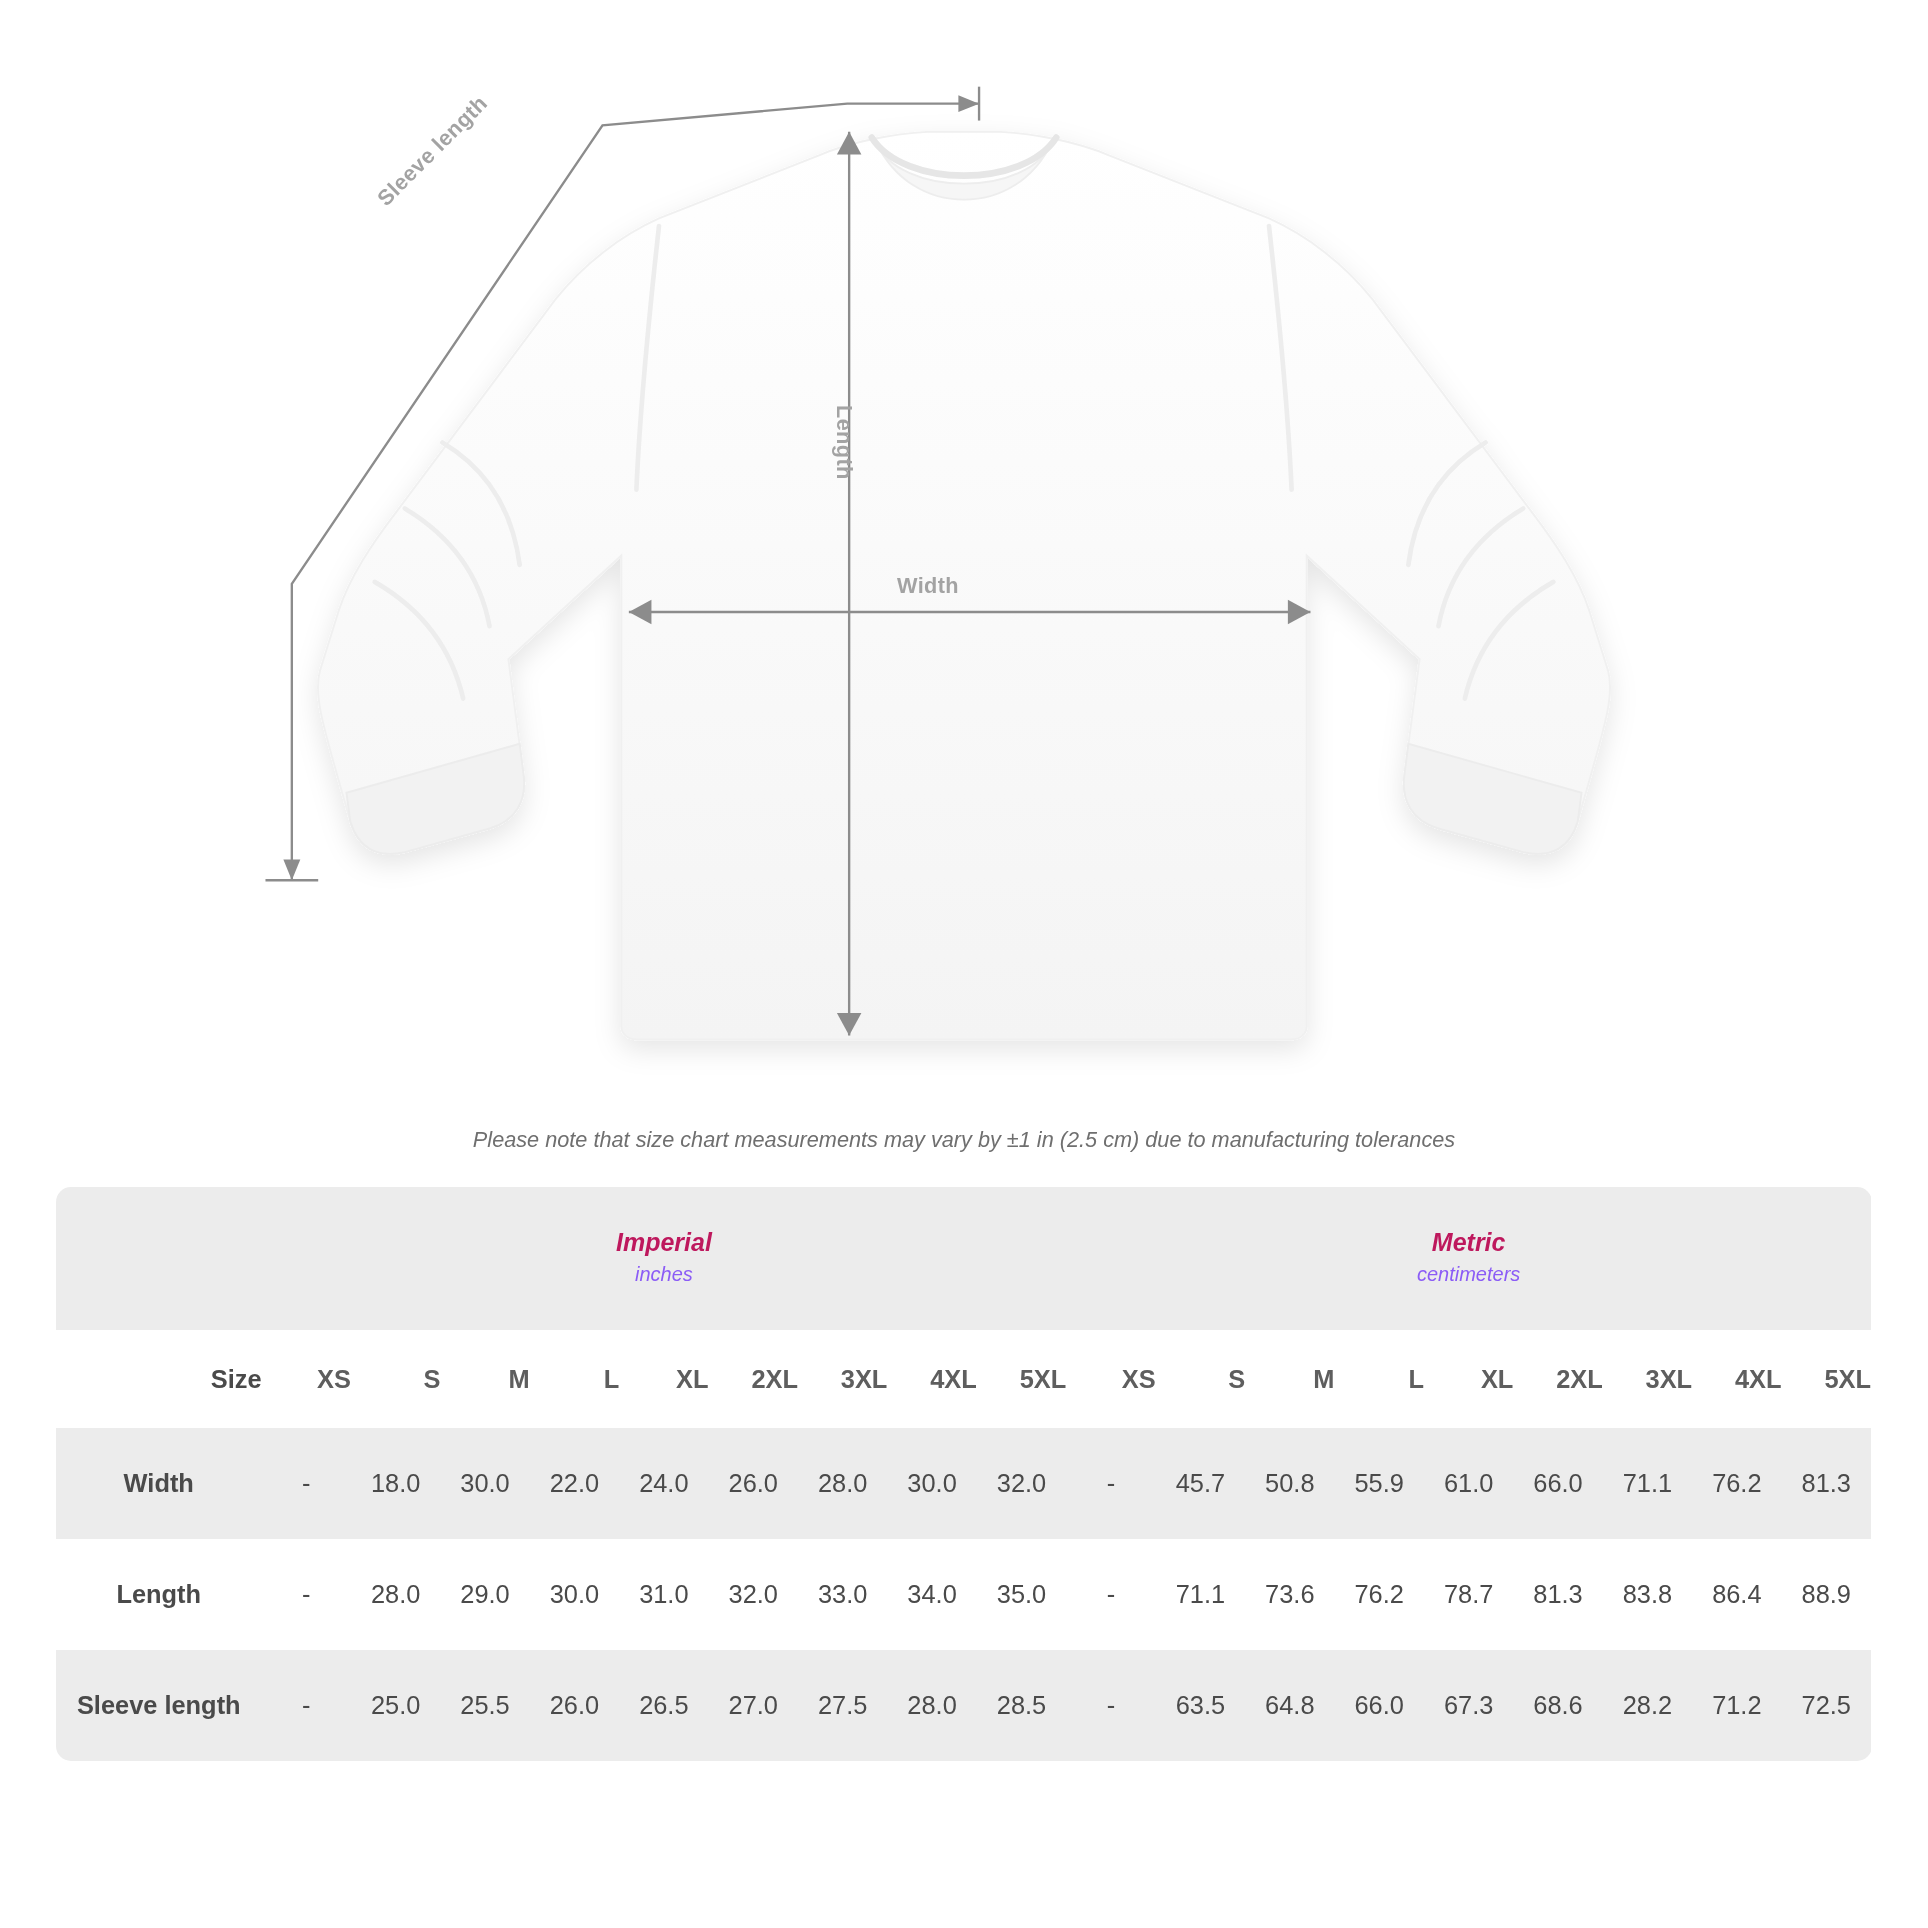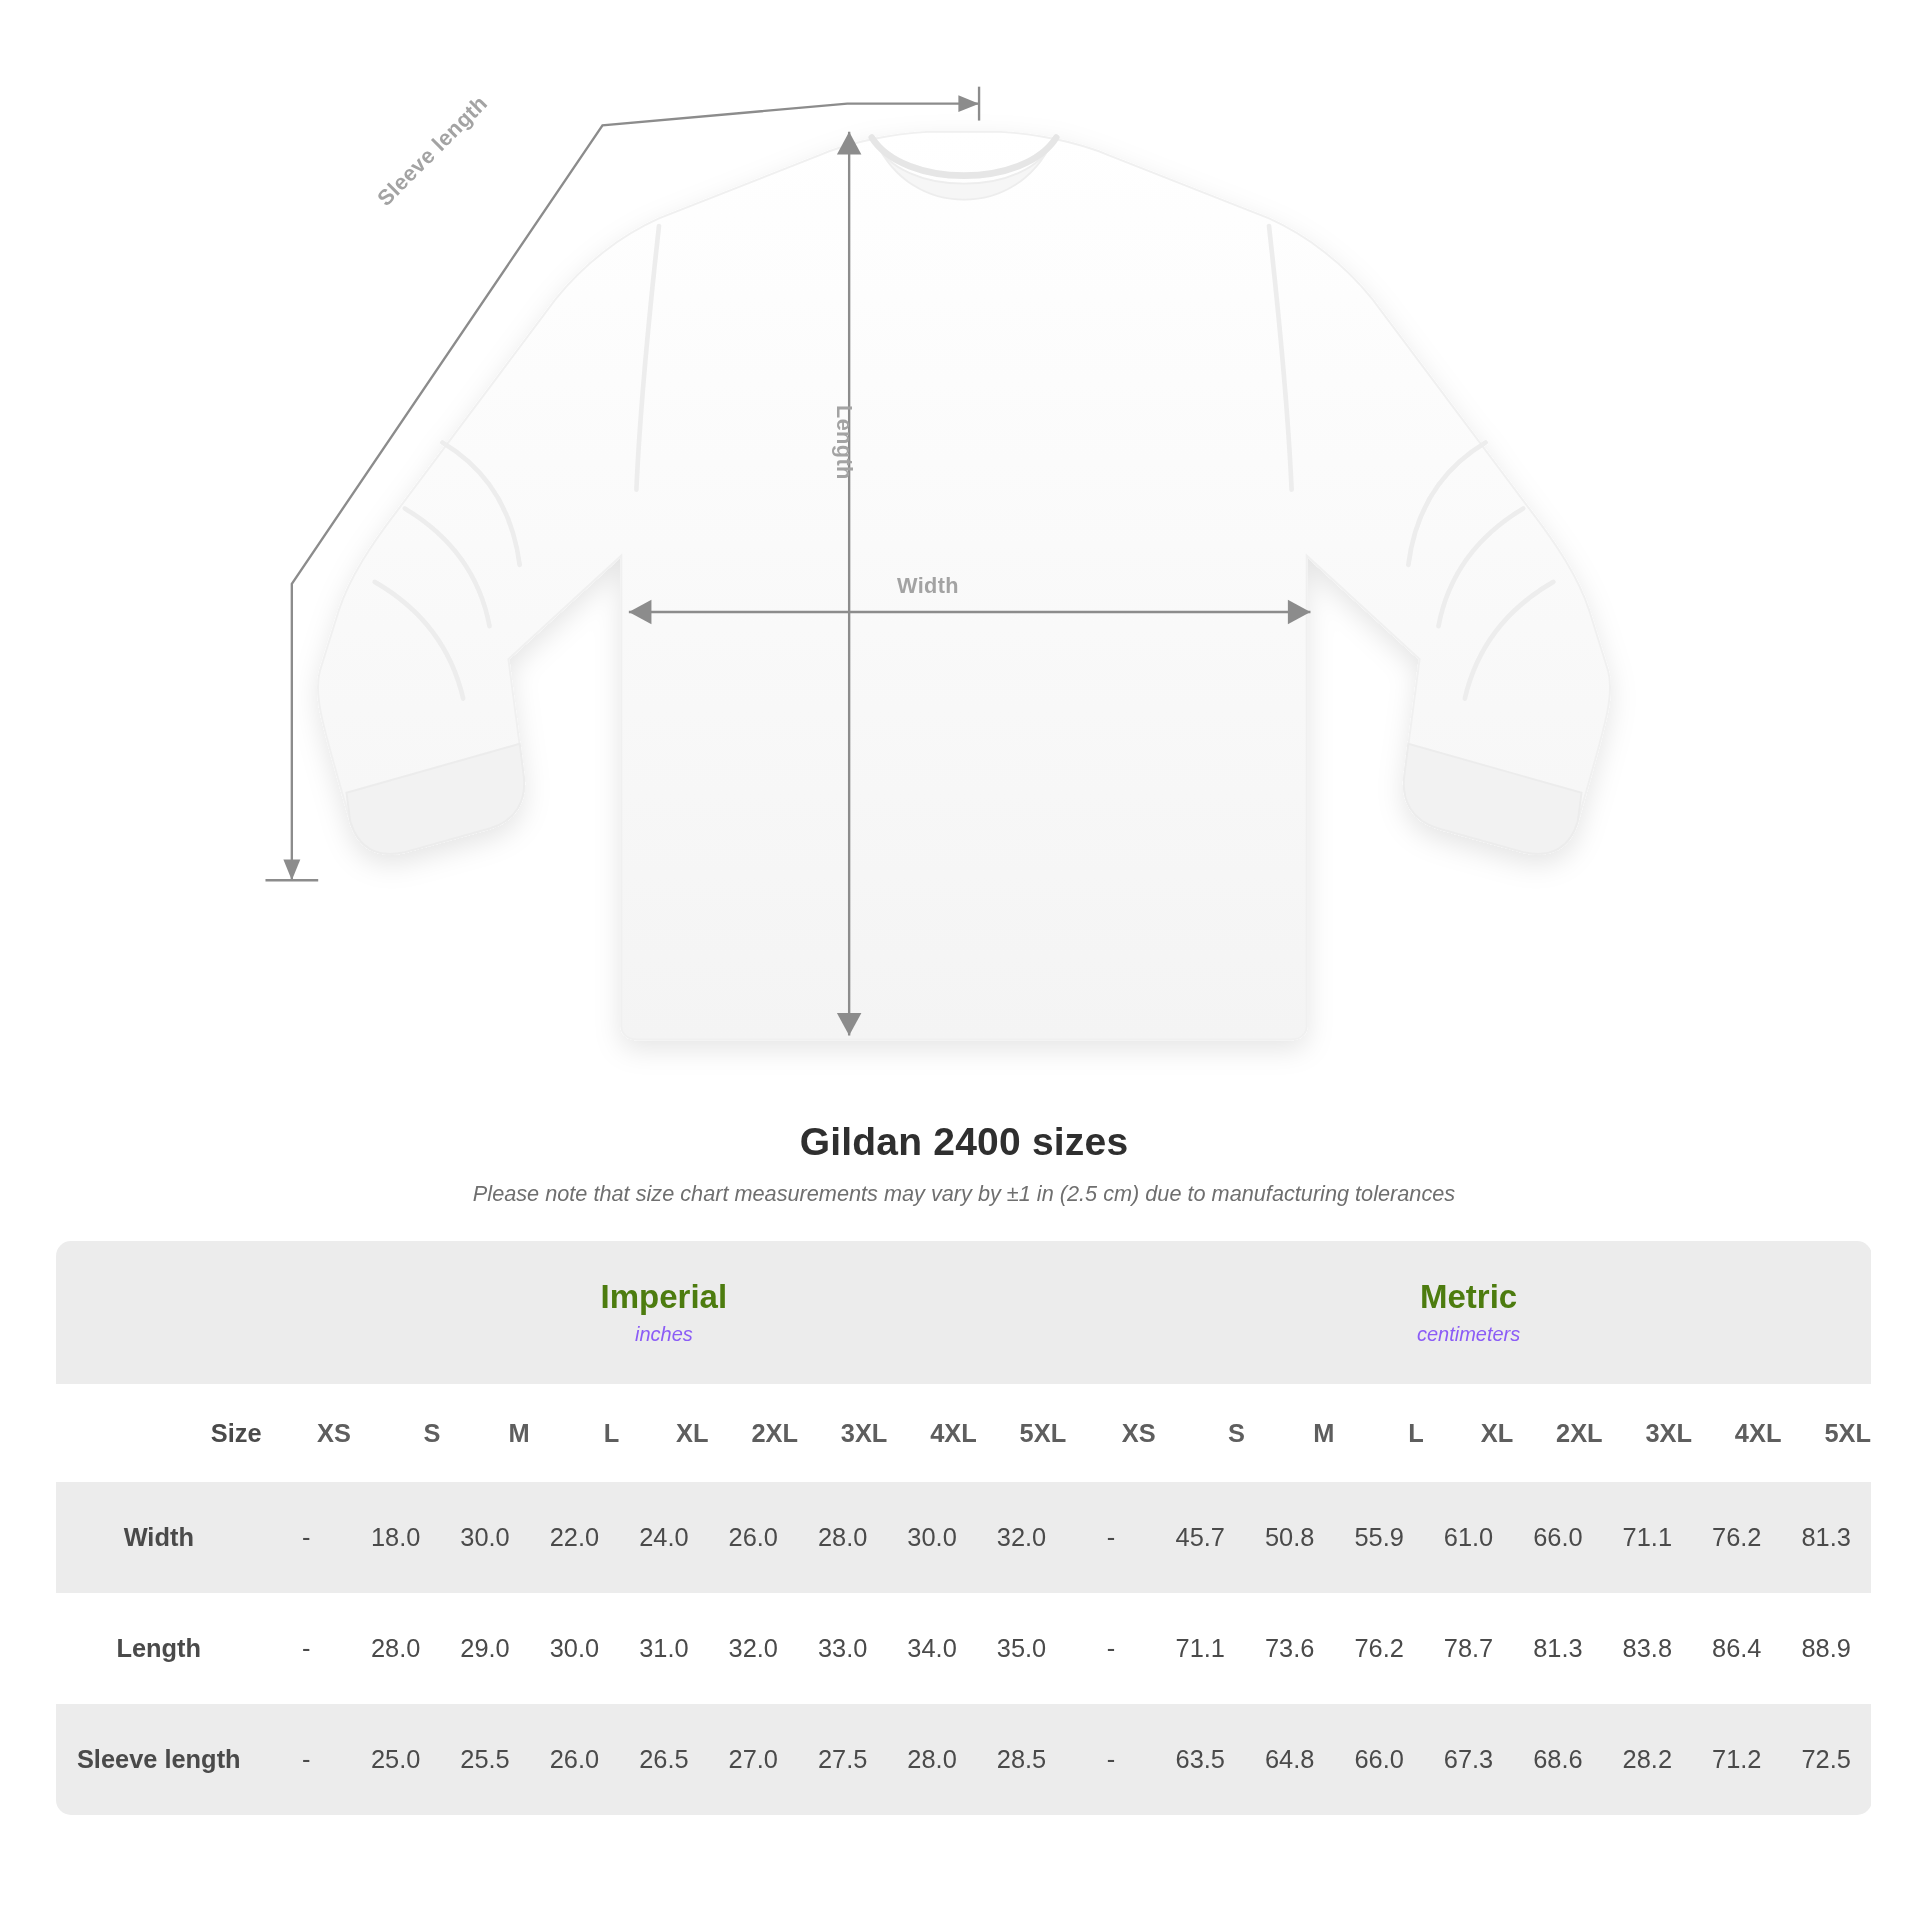--- a/index.html
+++ b/index.html
@@ -93,23 +93,24 @@
     border: none;
     padding: 0;
   }
   .unit-head {
     background: #ececec;
     height: 143px;
     text-align: center;
     vertical-align: middle;
   }
   .unit-head .u-name {
-    font-size: 33px;
-    font-weight: bold;
-    color: #4d7c0f;
+    font-size: 25px;
+    font-weight: bold;
+    font-style: italic;
+    color: #be185d;
     line-height: 1.25;
   }
   .unit-head .u-sub {
     font-size: 20px;
     font-style: italic;
     color: #8b5cf6;
     line-height: 1.6;
   }
   .row-head-cell {
     background: #ececec;
@@ -236,21 +237,20 @@
         <path d="M1392,650 l-24,-13 l0,26 z" fill="#8c8c8c" stroke="none"></path>
       </g>
     </svg>
 
     <div class="dim-label label-sleeve">Sleeve length</div>
     <div class="dim-label label-length">Length</div>
     <div class="dim-label label-width">Width</div>
   </div>
 
   <div class="titles">
-    <h1 class="chart-title">Gildan 2400 sizes</h1>
     <p class="chart-note">Please note that size chart measurements may vary by ±1 in (2.5 cm) due to manufacturing tolerances</p>
   </div>
 
   <div class="table-wrap">
     <table class="size-table">
       <colgroup>
         <col class="col-label">
         <col class="col-data">
           <col class="col-data">
           <col class="col-data">

